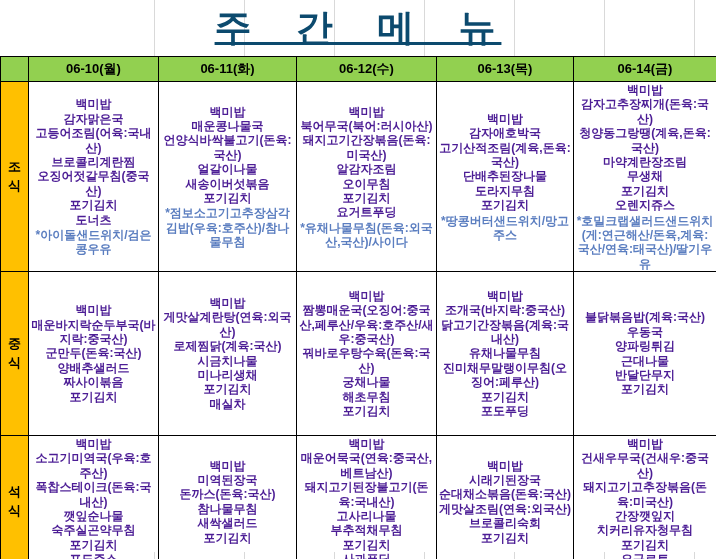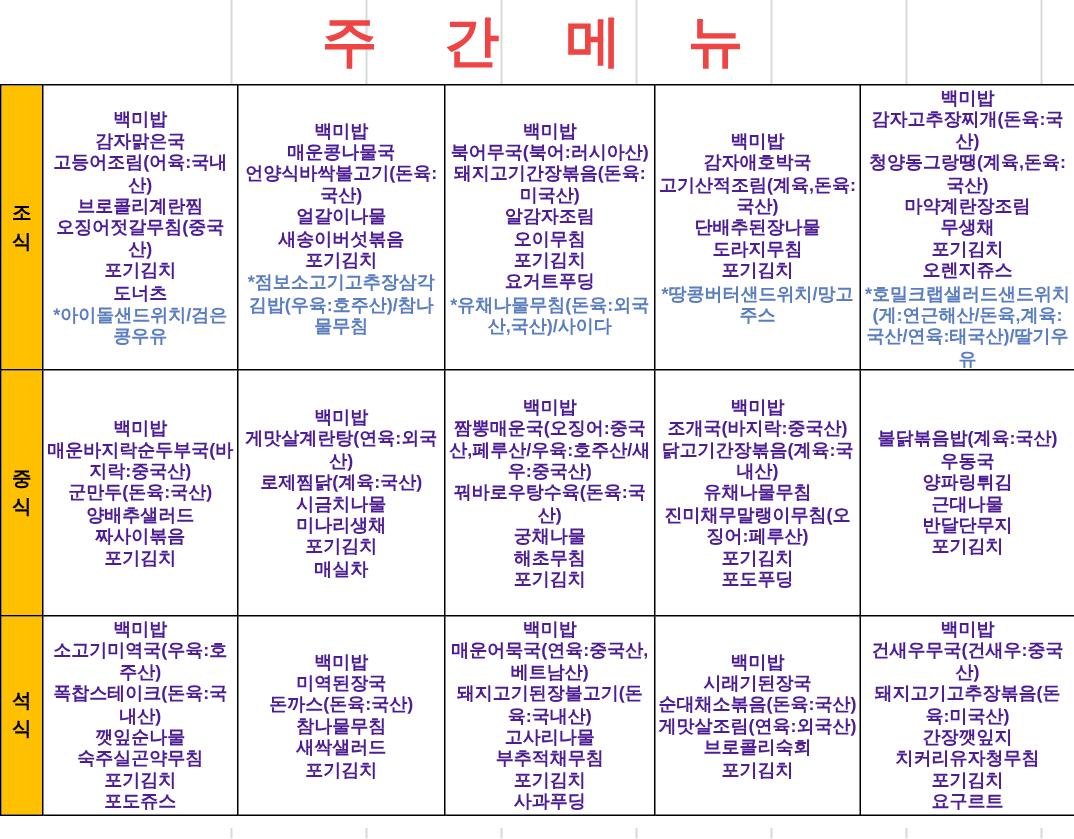--- a/index.html
+++ b/index.html
@@ -14,22 +14,23 @@
     background-image:repeating-linear-gradient(to right,transparent 0 89px,#d9d9d9 89px 90px);
     background-position-x:65px;
   }
   #grid-top{top:0;height:56px;}
   #grid-bottom{top:552px;height:7px;}
 
   .title-band{
     position:relative;height:56px;display:flex;align-items:center;justify-content:center;
   }
   .page-title{
-    font-size:37px;font-weight:bold;color:#ef4444;letter-spacing:6px;word-spacing:22px;
+    font-size:37px;font-weight:bold;color:#0c4a6e;letter-spacing:6px;word-spacing:22px;
     white-space:nowrap;
+    text-decoration:underline;
   }
 
   table.menu{
     border-collapse:collapse;table-layout:fixed;width:716px;
   }
   table.menu th,table.menu td{
     border:1px solid #000;padding:0;vertical-align:middle;text-align:center;
     overflow:hidden;
   }
   .day-head{
@@ -67,20 +68,28 @@
 <table class="menu">
   <colgroup>
     <col style="width:28px">
     <col style="width:130px">
     <col style="width:138px">
     <col style="width:140px">
     <col style="width:137px">
     <col style="width:143px">
   </colgroup>
   <tbody>
+      <tr>
+    <th class="corner"></th>
+    <th class="day-head">06-10(월)</th>
+    <th class="day-head">06-11(화)</th>
+    <th class="day-head">06-12(수)</th>
+    <th class="day-head">06-13(목)</th>
+    <th class="day-head">06-14(금)</th>
+  </tr>
 
   <tr class="row-breakfast">
     <th class="meal-label"><span class="vert">조식</span></th>
     <td class="menu-cell">
       <div class="items">백미밥
 감자맑은국
 고등어조림(어육:국내산)
 브로콜리계란찜
 오징어젓갈무침(중국산)
 포기김치

